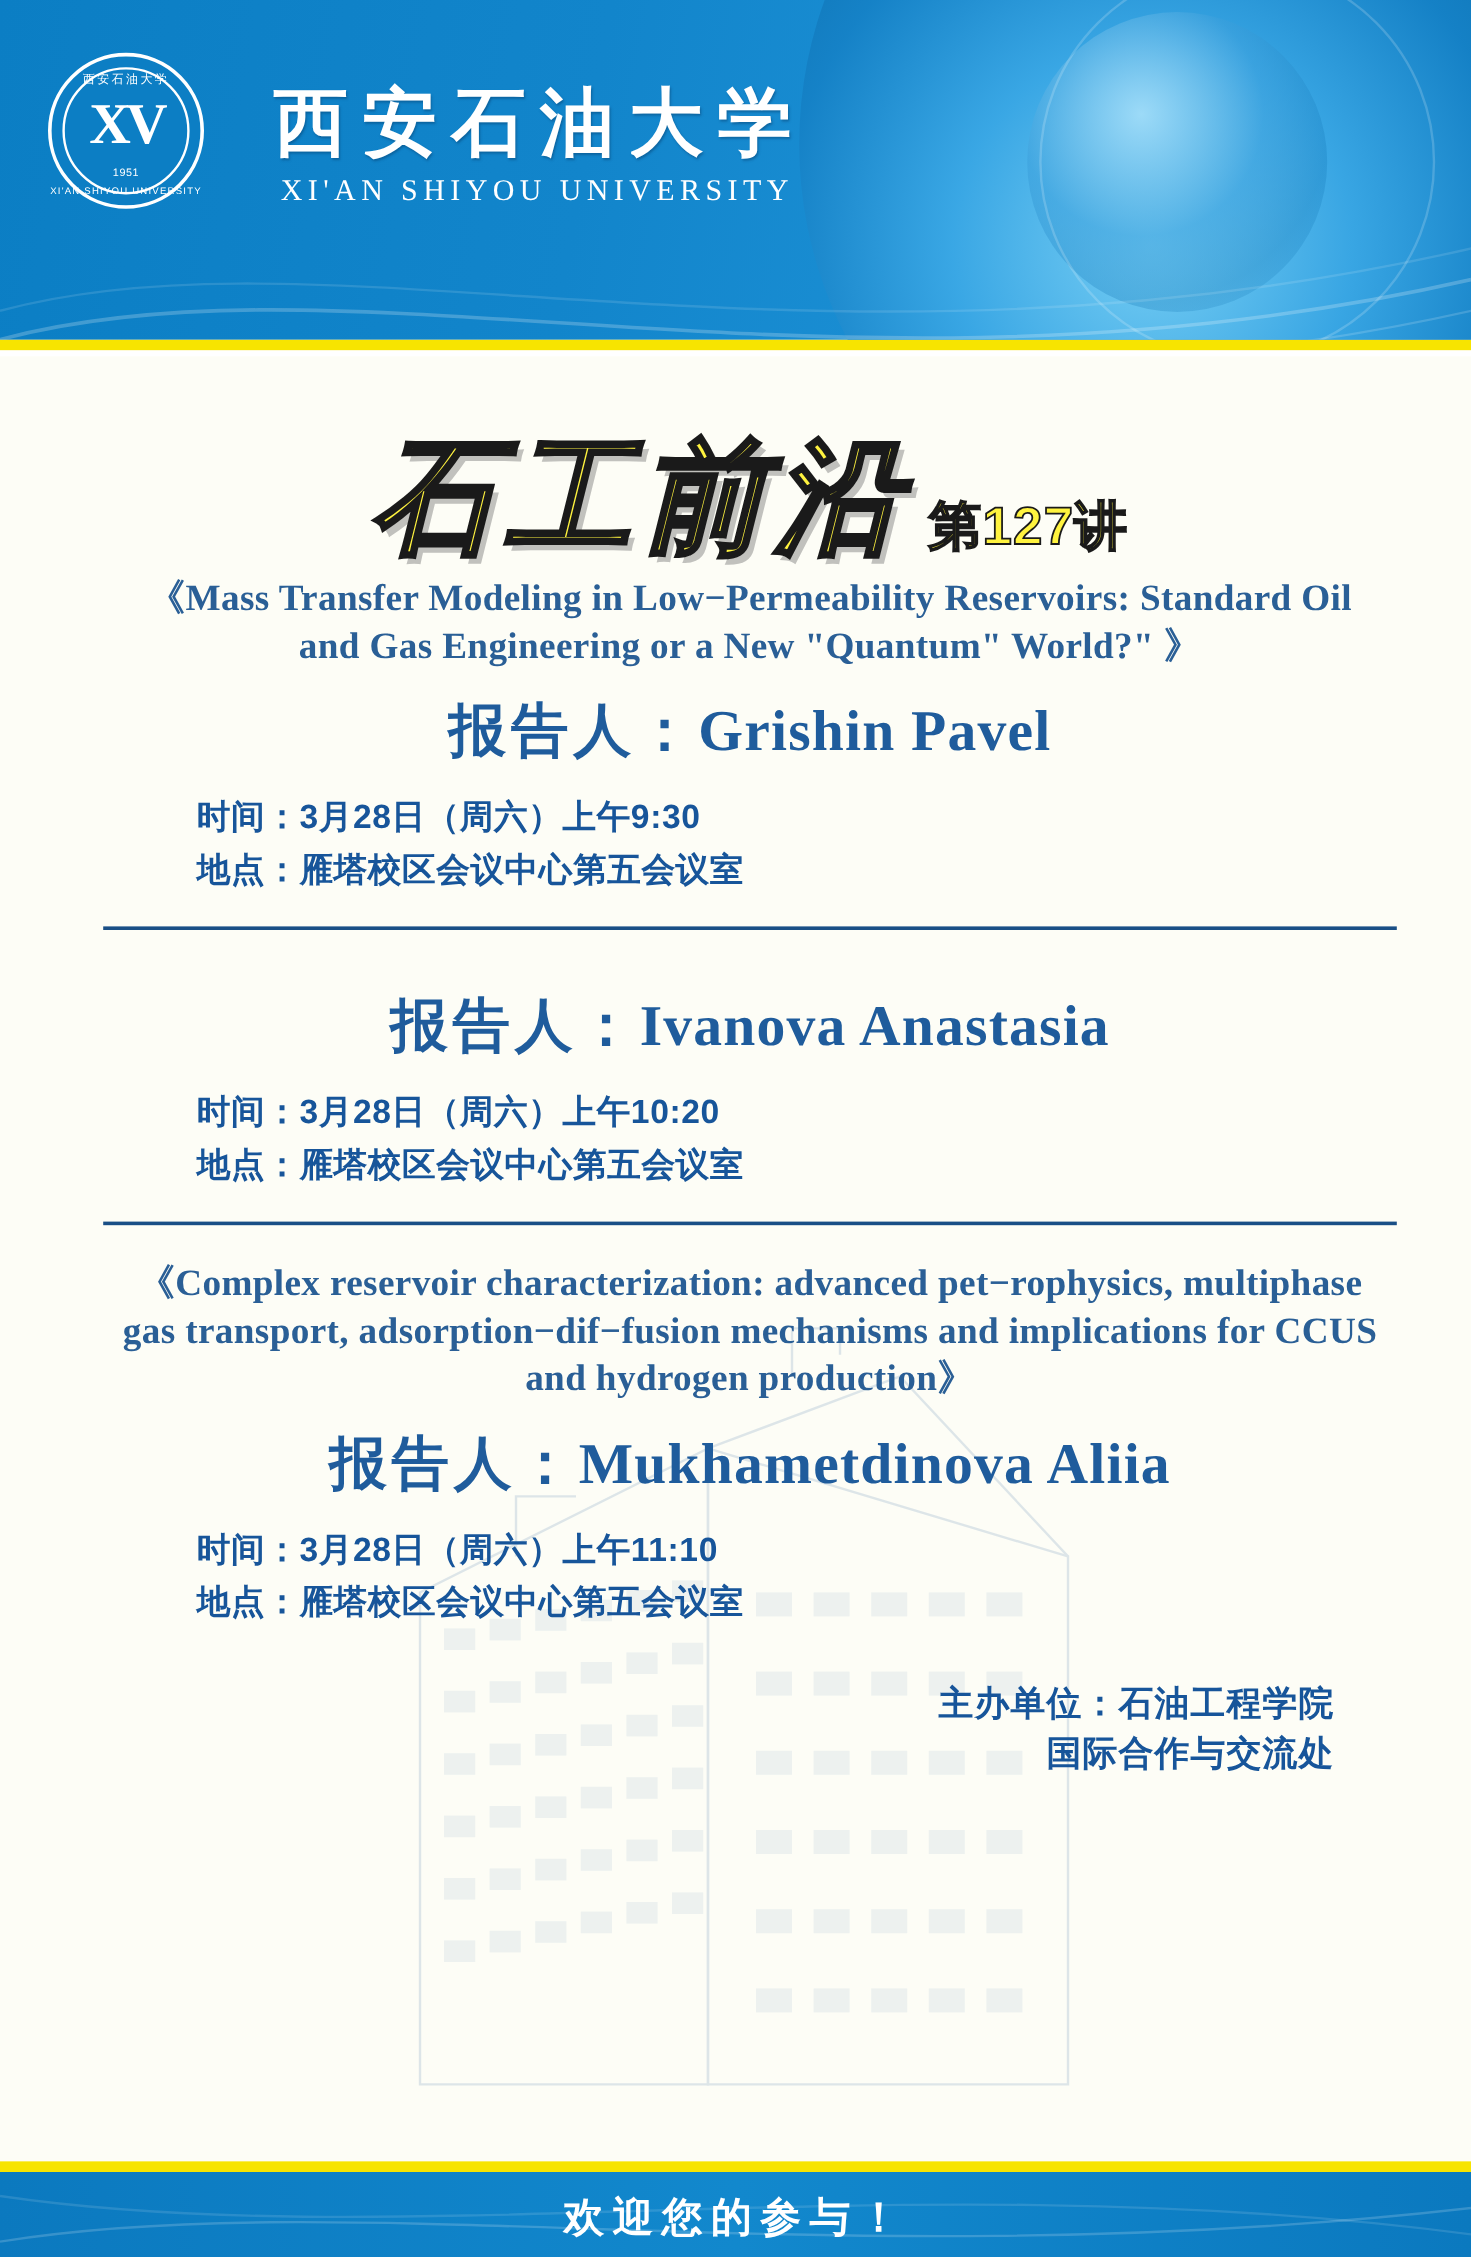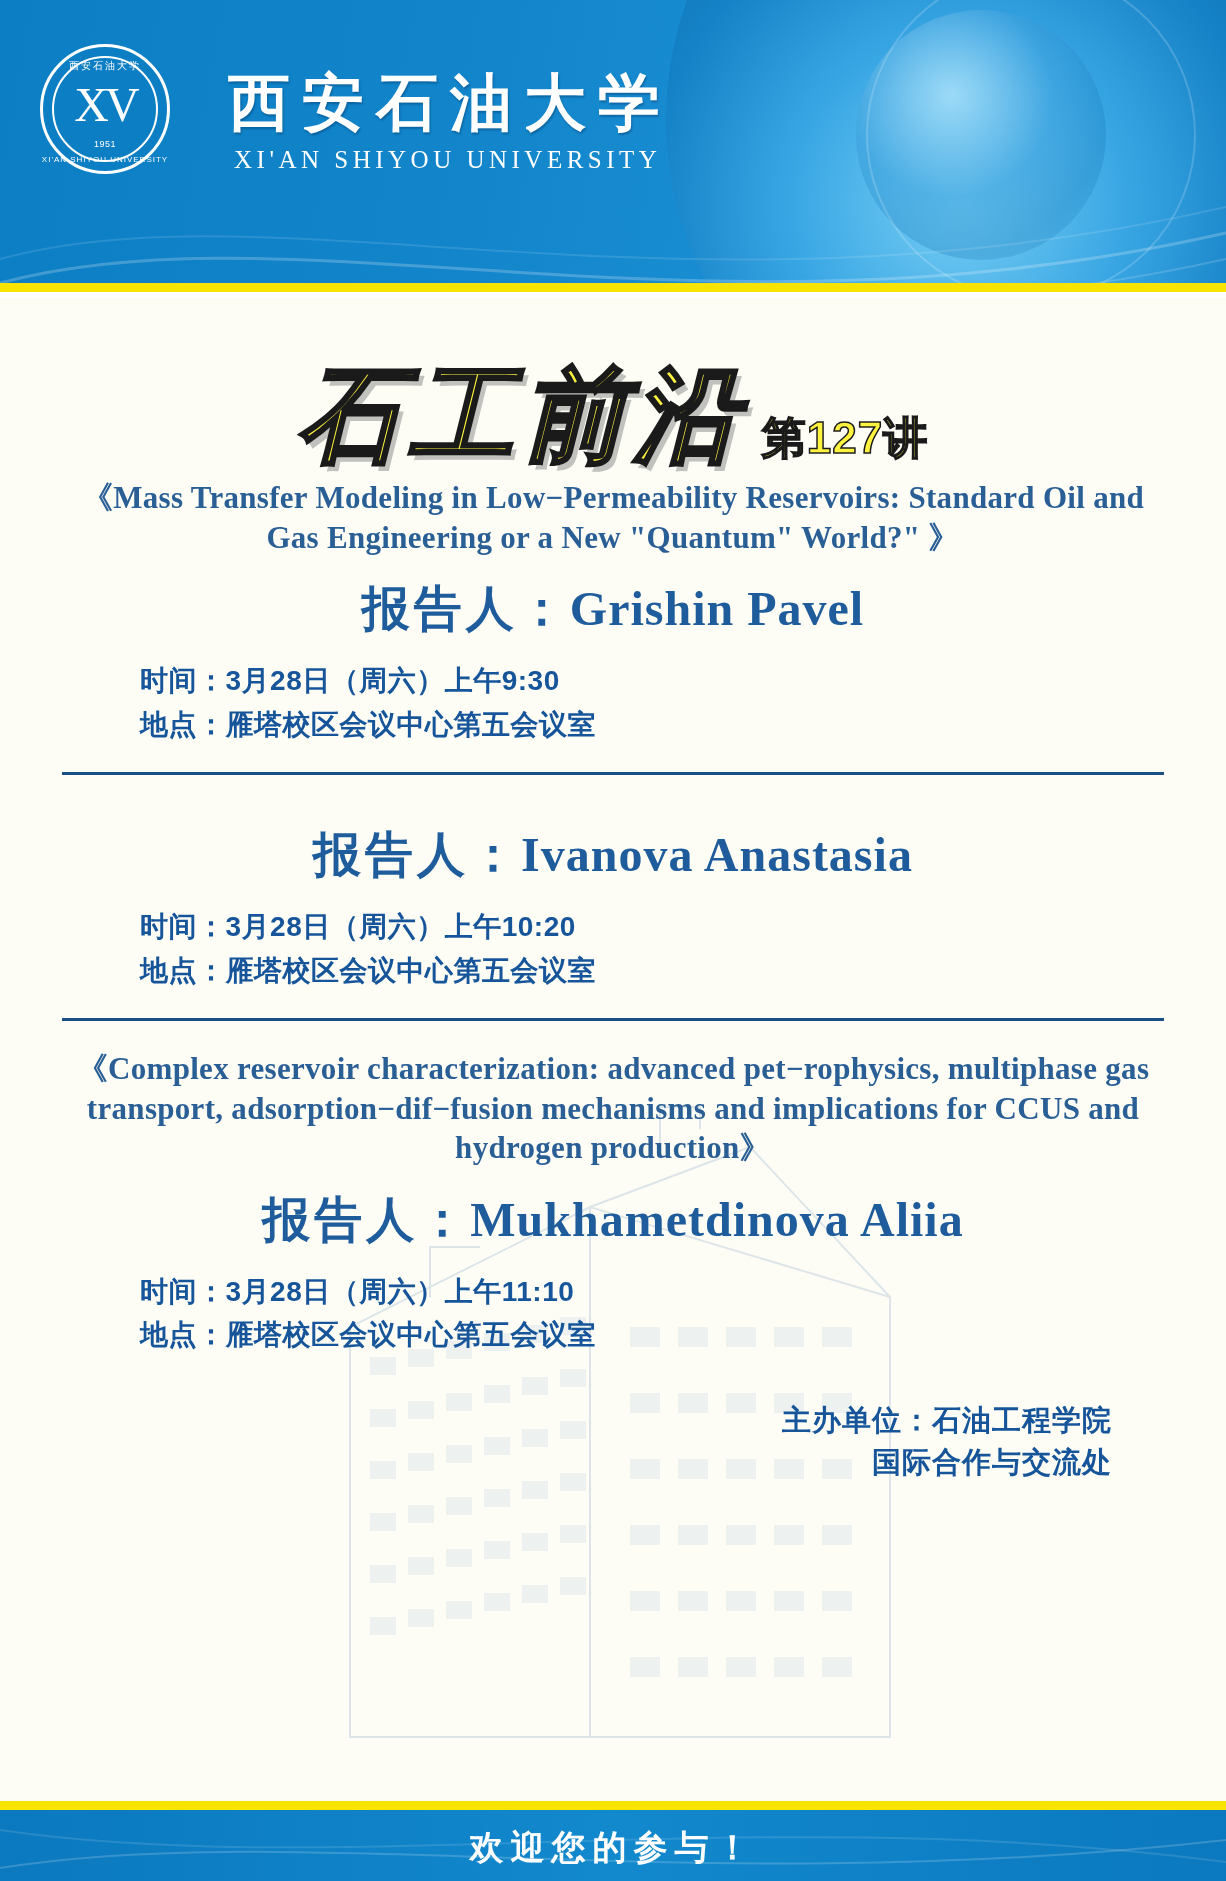--- a/index.html
+++ b/index.html
@@ -83,21 +83,21 @@
     border-radius: 50%;
     border: 2px solid #ffffff;
   }
   .seal-mono {
     position: absolute;
     left: 50%; top: 46%;
     transform: translate(-50%, -50%);
     color: #ffffff;
     font-family: "Liberation Serif", serif;
     font-size: 48px;
-    font-weight: normal;
+    font-weight: bold;
     letter-spacing: -4px;
   }
   .seal-year {
     position: absolute;
     left: 50%; bottom: 22px;
     transform: translateX(-50%);
     color: #ffffff;
     font-size: 9px;
     letter-spacing: 0.5px;
   }
@@ -142,20 +142,21 @@
     background: #f7e400;
   }
   .thin-gap { height: 5px; background: #ffffff; }
 
   
   .body-wrap {
     position: relative;
     height: 1504px;
     background: #fdfdf6;
     overflow: hidden;
+    padding-left: 24px;
   }
   
   .watermark {
     position: absolute;
     left: 230px;
     top: 700px;
     width: 780px;
     height: 760px;
     opacity: 0.16;
     z-index: 0;

